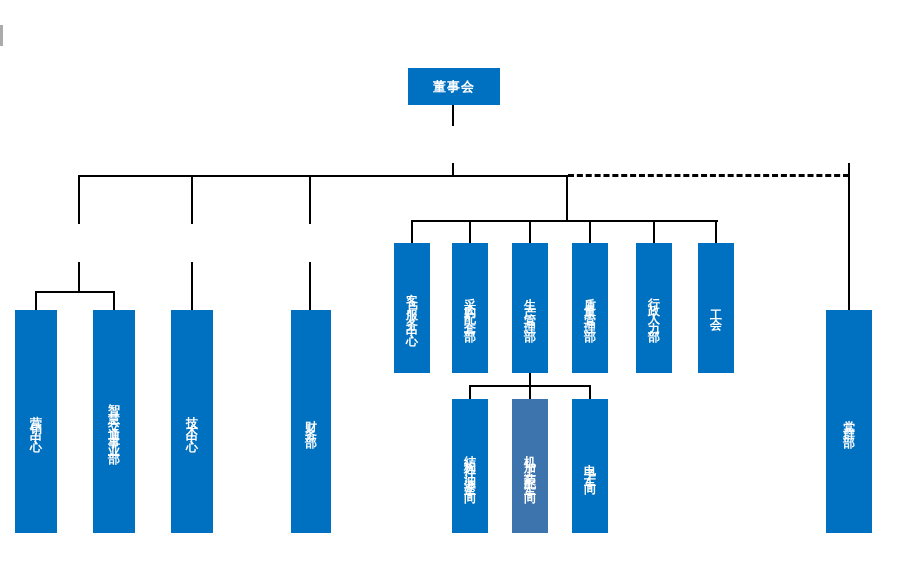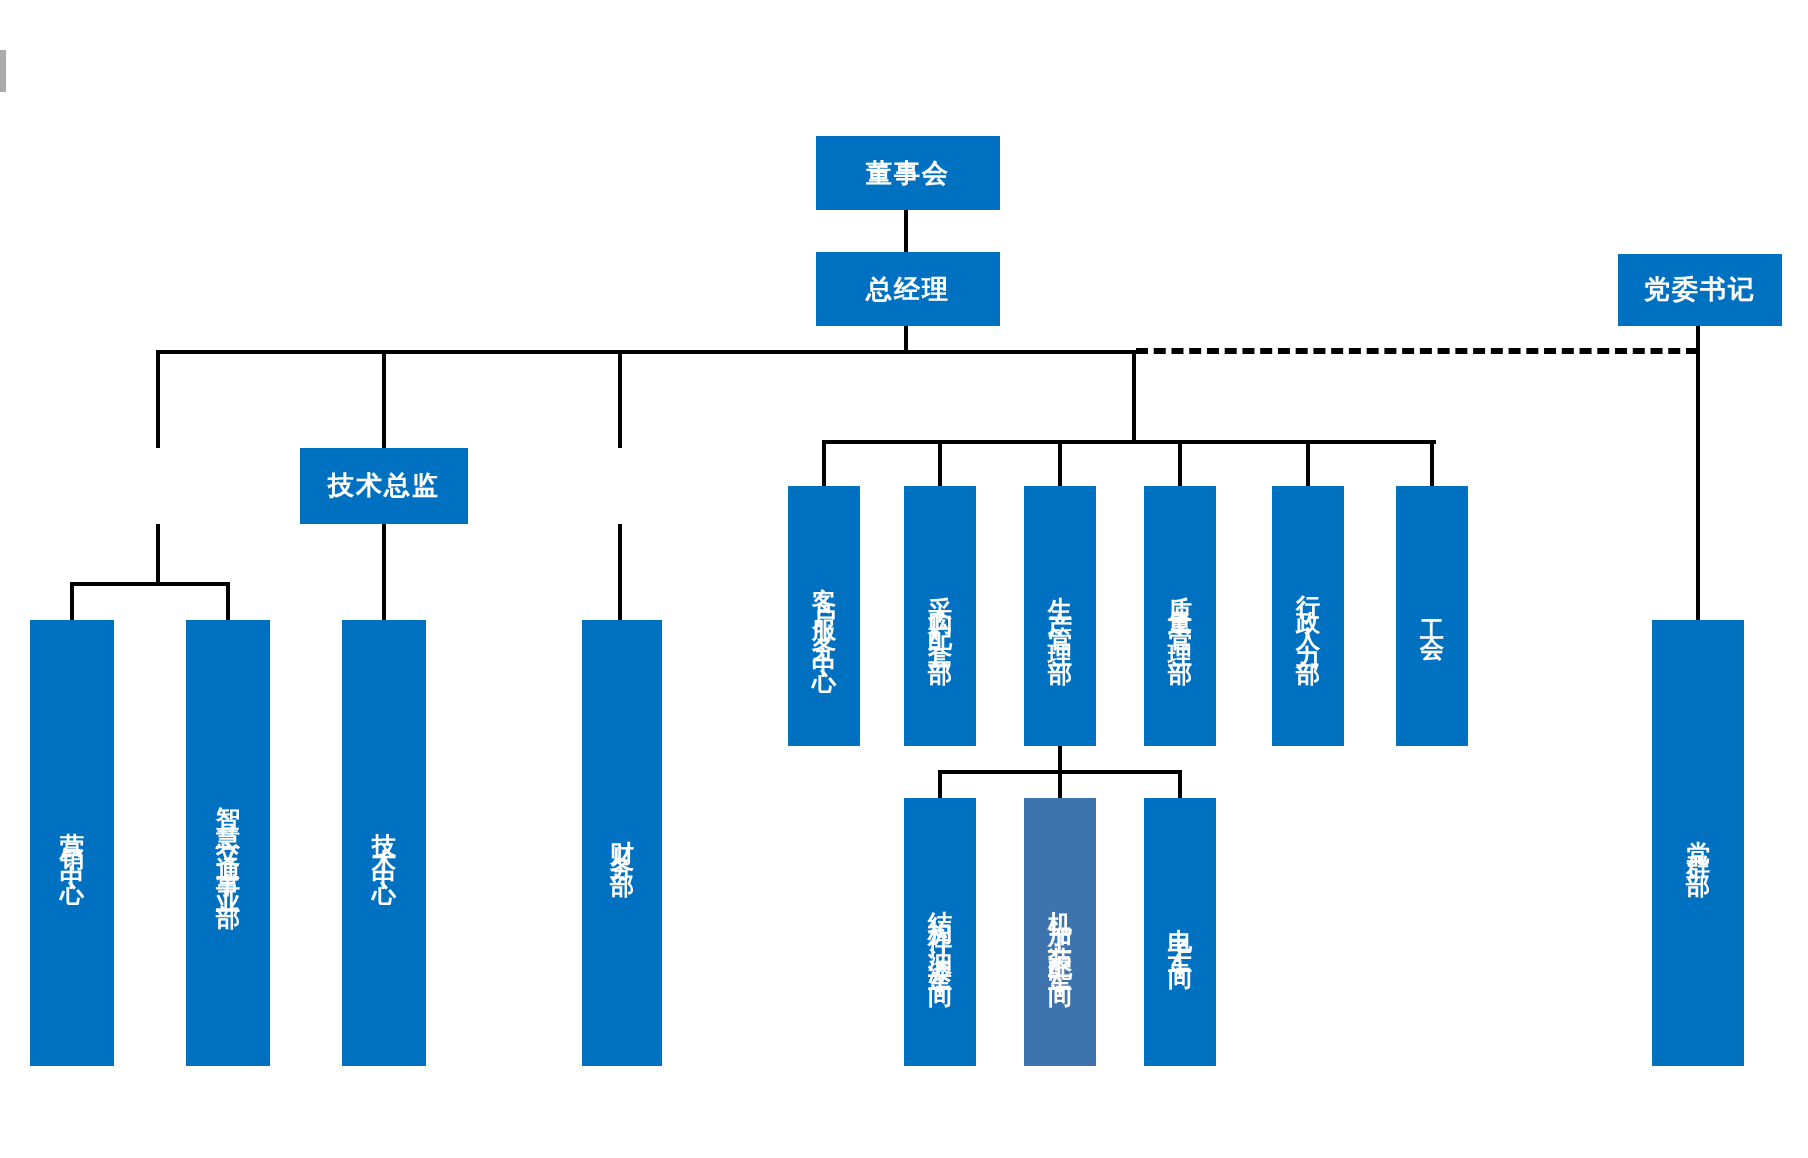--- a/index.html
+++ b/index.html
@@ -76,29 +76,20 @@
 
   <div class="vl" style="left:529px;top:373px;height:14px"></div>
   <div class="hl" style="left:469px;top:385px;width:122px"></div>
   <div class="vl" style="left:469px;top:387px;height:12px"></div>
   <div class="vl" style="left:529px;top:387px;height:12px"></div>
   <div class="vl" style="left:589px;top:387px;height:12px"></div>
 
   <div class="node h" style="left:408px;top:68px;width:92px;height:37px">
     <span>董事会</span>
   </div>
-  <div class="node h" style="left:408px;top:126px;width:92px;height:37px">
-    <span>总经理</span>
-  </div>
-  <div class="node h" style="left:809px;top:127px;width:82px;height:36px">
-    <span>党委书记</span>
-  </div>
-  <div class="node h" style="left:150px;top:224px;width:84px;height:38px">
-    <span>技术总监</span>
-  </div>
 
   <div class="node v sp8" style="left:394px;top:243px;width:36px;height:130px">
     <span class="vtext">客户服务中心</span>
   </div>
   <div class="node v sp8" style="left:452px;top:243px;width:36px;height:130px">
     <span class="vtext">采购配套部</span>
   </div>
   <div class="node v sp8" style="left:512px;top:243px;width:36px;height:130px">
     <span class="vtext">生产管理部</span>
   </div>

